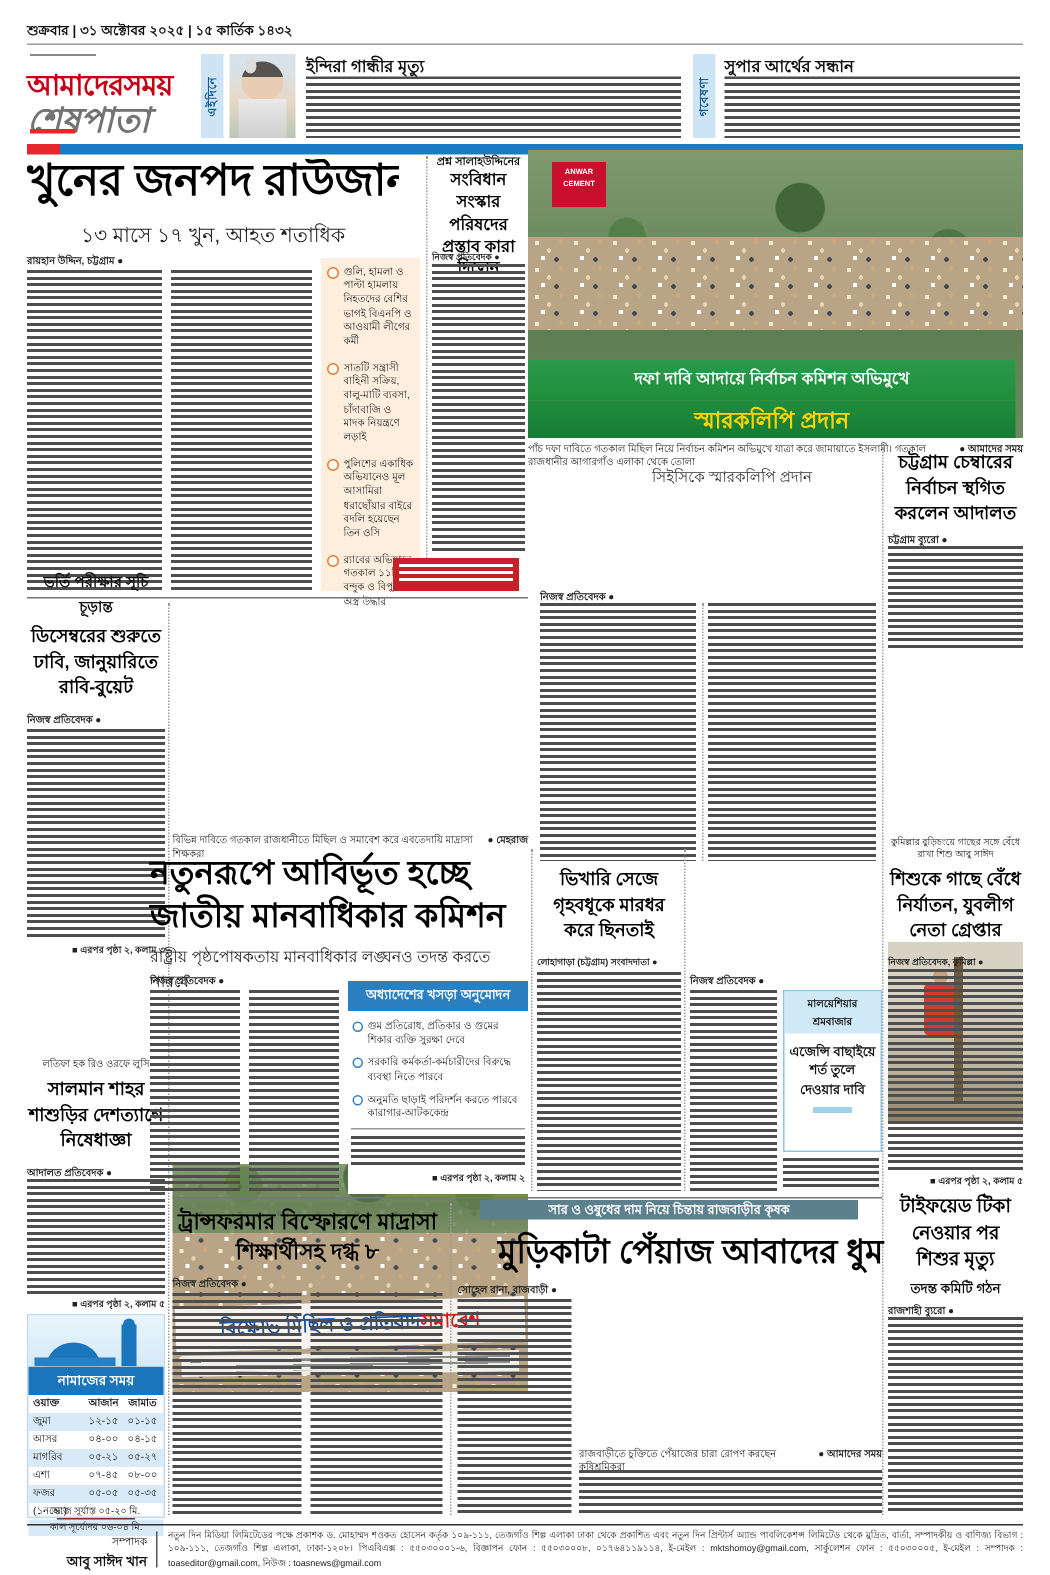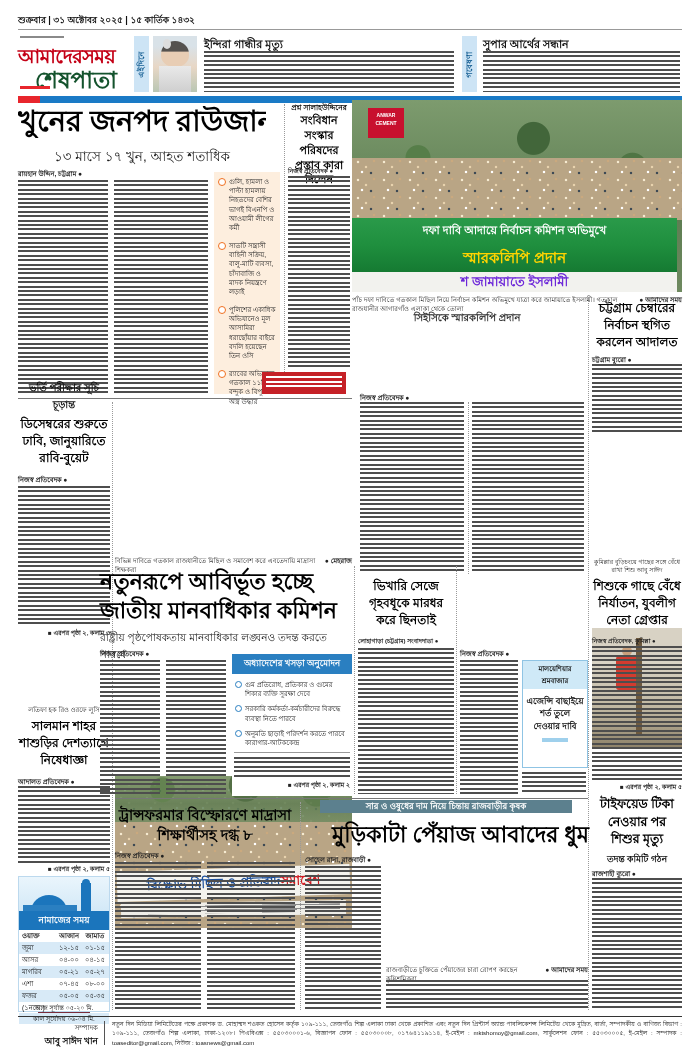--- a/index.html
+++ b/index.html
@@ -55,53 +55,53 @@
     radial-gradient(circle 2px at 14px 9px,#e8d3ae 0 1.4px,rgba(0,0,0,0) 1.6px),
     radial-gradient(circle 2px at 22px 3px,#caa97e 0 1.4px,rgba(0,0,0,0) 1.6px),
     radial-gradient(circle 2px at 10px 14px,#fff 0 1.4px,rgba(0,0,0,0) 1.6px),
     radial-gradient(circle 2px at 19px 15px,#3d4a55 0 1.4px,rgba(0,0,0,0) 1.6px),
     #b9a585;background-size:26px 18px;}
   .trees{background:
     radial-gradient(circle 18px at 20% 30%,#567e49 0 12px,rgba(0,0,0,0) 13px),
     radial-gradient(circle 22px at 55% 20%,#42663a 0 16px,rgba(0,0,0,0) 17px),
     radial-gradient(circle 20px at 85% 35%,#4f7544 0 14px,rgba(0,0,0,0) 15px),
     linear-gradient(180deg,#7d9b6e 0,#5d7d52 60%,#6f8a60 100%);}
-  .bannerline{position:absolute;left:0;right:5px;display:flex;align-items:center;justify-content:center;overflow:hidden;white-space:nowrap;}
+  .bannerline{position:absolute;left:0;right:5px;display:flex;align-items:center;justify-content:center;overflow:hidden;white-space:nowrap;margin-top:22px;}
 </style>
 </head>
 <body>
 
 <div id="page">
 
   <div class="abs bold" style="left:18px;top:13px;font-size:9px;">শুক্রবার | ৩১ অক্টোবর ২০২৫ | ১৫ কার্তিক ১৪৩২</div>
   <div class="abs hrule" style="left:18px;top:29px;width:664px;border-color:#999;"></div>
 
   <div class="abs gk-light" style="left:20px;top:36px;width:44px;height:4px;"></div>
   <div class="abs bold" style="left:18px;top:42px;font-size:19px;color:#c40016;letter-spacing:-.5px;">আমাদেরসময়</div>
-  <div class="abs bold" style="left:35px;top:62px;font-size:23px;color:#14532d;">শেষপাতা</div>
+  <div class="abs bold" style="left:18px;top:62px;font-size:23px;color:#737373;font-style:italic;">শেষপাতা</div>
   <div class="abs" style="left:20px;top:86px;width:30px;height:3px;background:#e8262d;"></div>
 
   <div class="abs" style="left:134px;top:36px;width:322px;height:56px;">
     <div class="vlabel" style="position:absolute;left:0;top:0;width:15px;height:56px;">
       <span>এইদিনে</span>
     </div>
     <div class="photo" style="position:absolute;left:19px;top:0;width:44px;height:56px;background:linear-gradient(180deg,#d9e2e8 0 18%,#e8d7c6 55%,#b9c6b3 100%);">
       <div style="position:absolute;left:8px;top:5px;width:28px;height:26px;border-radius:50% 50% 45% 45%;background:linear-gradient(180deg,#55524f 0 40%,#e8cdb4 41%);"></div>
       <div style="position:absolute;left:10px;top:3px;width:8px;height:10px;background:#ddd;border-radius:50%;"></div>
       <div style="position:absolute;left:6px;top:30px;width:32px;height:26px;background:linear-gradient(180deg,#e9e9e9,#cfcfcf);"></div>
     </div>
     <div class="bold" style="position:absolute;left:70px;top:0;font-size:11px;">ইন্দিরা গান্ধীর মৃত্যু</div>
     <div class="gk" style="position:absolute;left:70px;top:15px;width:250px;height:41px;"></div>
   </div>
 
   <div class="abs" style="left:462px;top:36px;width:220px;height:56px;">
     <div class="vlabel" style="position:absolute;left:0;top:0;width:15px;height:56px;">
       <span>গবেষণা</span>
     </div>
-    <div class="bold" style="position:absolute;left:21px;top:0;font-size:11px;font-family:Liberation Serif, serif;">সুপার আর্থের সন্ধান</div>
+    <div class="bold" style="position:absolute;left:21px;top:0;font-size:11px;">সুপার আর্থের সন্ধান</div>
     <div class="gk" style="position:absolute;left:21px;top:15px;width:197px;height:41px;"></div>
   </div>
 
   <div class="abs" style="left:18px;top:96px;width:22px;height:7px;background:#e8262d;"></div>
   <div class="abs" style="left:40px;top:96px;width:642px;height:7px;background:#1a7ac6;"></div>
 
   <div class="abs headline" style="left:18px;top:106px;width:248px;font-size:29px;line-height:1.1;white-space:nowrap;overflow:hidden;">খুনের জনপদ রাউজান</div>
   <div class="abs center" style="left:18px;top:146px;width:248px;font-size:13.5px;color:#222;">১৩ মাসে ১৭ খুন, আহত শতাধিক</div>
   <div class="abs byline" style="left:18px;top:168px;">রায়হান উদ্দিন, চট্টগ্রাম ●</div>
   <div class="abs gk" style="left:18px;top:180px;width:90px;height:214px;"></div>
@@ -141,21 +141,21 @@
     <div style="position:absolute;left:16px;top:8px;width:36px;height:30px;background:#c8102e;color:#fff;font-size:5px;font-weight:bold;text-align:center;line-height:1.6;padding-top:3px;box-sizing:border-box;">ANWAR CEMENT</div>
     <div class="bannerline" style="top:118px;height:27px;background:linear-gradient(180deg,#2a9a4a,#1f8f3e);color:#fff;font-weight:bold;font-size:11px;">দফা দাবি আদায়ে নির্বাচন কমিশন অভিমুখে</div>
     <div class="bannerline" style="top:145px;height:27px;background:linear-gradient(180deg,#1f8f3e,#157a32);color:#ffd400;font-weight:bold;font-size:15px;">স্মারকলিপি প্রদান</div>
     <div class="bannerline" style="top:172px;height:20px;background:#f2f2ee;color:#6d28d9;font-weight:bold;font-size:13px;">শ জামায়াতে ইসলামী</div>
   </div>
   <div class="abs caption" style="left:352px;top:296px;width:330px;">
     <span class="credit">● আমাদের সময়</span>
     <span>পাঁচ দফা দাবিতে গতকাল মিছিল নিয়ে নির্বাচন কমিশন অভিমুখে যাত্রা করে জামায়াতে ইসলামী। গতকাল রাজধানীর আগারগাঁও এলাকা থেকে তোলা</span>
   </div>
 
-  <div class="abs center" style="left:356px;top:310px;width:222px;font-size:10px;color:#333;font-weight:bold;">সিইসিকে স্মারকলিপি প্রদান</div>
+  <div class="abs center" style="left:377px;top:310px;width:222px;font-size:10px;color:#333;">সিইসিকে স্মারকলিপি প্রদান</div>
   <div class="abs byline" style="left:360px;top:392px;">নিজস্ব প্রতিবেদক ●</div>
   <div class="abs gk" style="left:360px;top:402px;width:104px;height:172px;"></div>
   <div class="abs gk" style="left:472px;top:402px;width:112px;height:172px;"></div>
   <div class="abs vrule" style="left:468px;top:402px;height:172px;"></div>
 
   <div class="abs vrule" style="left:588px;top:298px;height:712px;"></div>
 
   <div class="abs center headline" style="left:592px;top:300px;width:90px;font-size:12px;line-height:1.4;">চট্টগ্রাম চেম্বারের নির্বাচন স্থগিত করলেন আদালত</div>
   <div class="abs byline" style="left:592px;top:354px;">চট্টগ্রাম ব্যুরো ●</div>
   <div class="abs gk" style="left:592px;top:364px;width:90px;height:68px;"></div>

